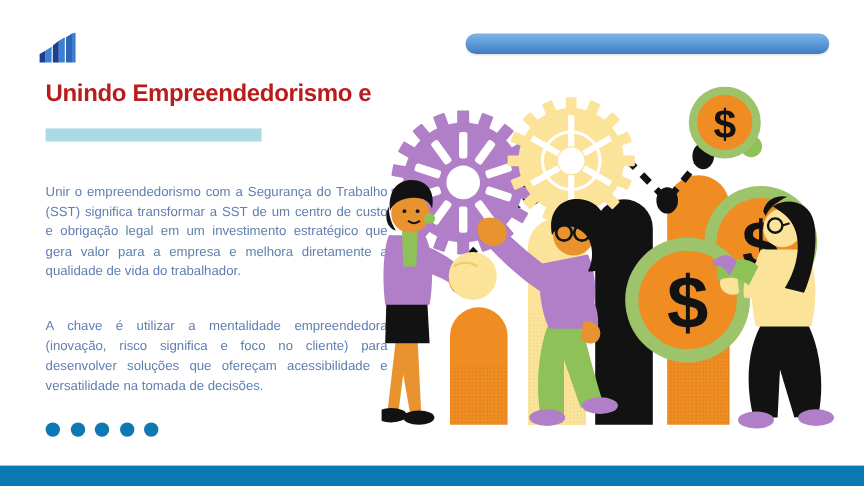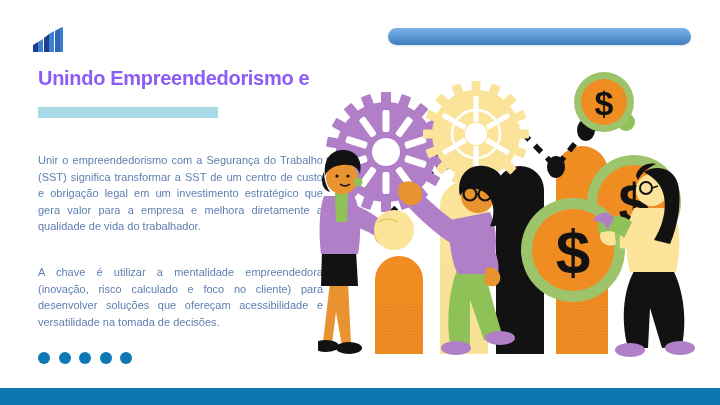--- a/index.html
+++ b/index.html
@@ -22,21 +22,21 @@
   }
 
   
   .title-wrap{position:absolute;left:38px;top:68px;width:300px;}
   .title-highlight{
     position:absolute;left:38px;top:107px;width:180px;height:11px;
     background:#a8dbe6;
   }
   .title{
     position:relative;z-index:2;
-    margin:0;color:#8b5cf6;font-size:20px;line-height:21px;
+    margin:0;color:#b91c1c;font-size:20px;line-height:21px;
     font-weight:bold;letter-spacing:-0.3px;
   }
 
   
   .para{
     position:absolute;left:38px;width:285px;
     color:#5f7fb0;font-size:11px;line-height:16.6px;
     text-align:justify;
   }
   .para.p1{top:141px;}
@@ -70,21 +70,21 @@
   </div>
 
   <div class="top-pill"></div>
 
   <div class="title-highlight"></div>
   <div class="title-wrap">
     <h1 class="title"><span>Unindo Empreendedorismo e</span><br></h1>
   </div>
 
   <p class="para p1">Unir o empreendedorismo com a Segurança do Trabalho (SST) significa transformar a SST de um centro de custo e obrigação legal em um investimento estratégico que gera valor para a empresa e melhora diretamente a qualidade de vida do trabalhador.</p>
-  <p class="para p2">A chave é utilizar a mentalidade empreendedora (inovação, risco calculado e foco no cliente) para desenvolver soluções que ofereçam acessibilidade e versatilidade na tomada de decisões.</p>
+  <p class="para p2">A chave é utilizar a mentalidade empreendedora (inovação, risco significa e foco no cliente) para desenvolver soluções que ofereçam acessibilidade e versatilidade na tomada de decisões.</p>
 
   <div class="dots">
     <span class="dot"></span>
     <span class="dot"></span>
     <span class="dot"></span>
     <span class="dot"></span>
     <span class="dot"></span>
   </div>
 
   <div class="bottom-bar"></div>

